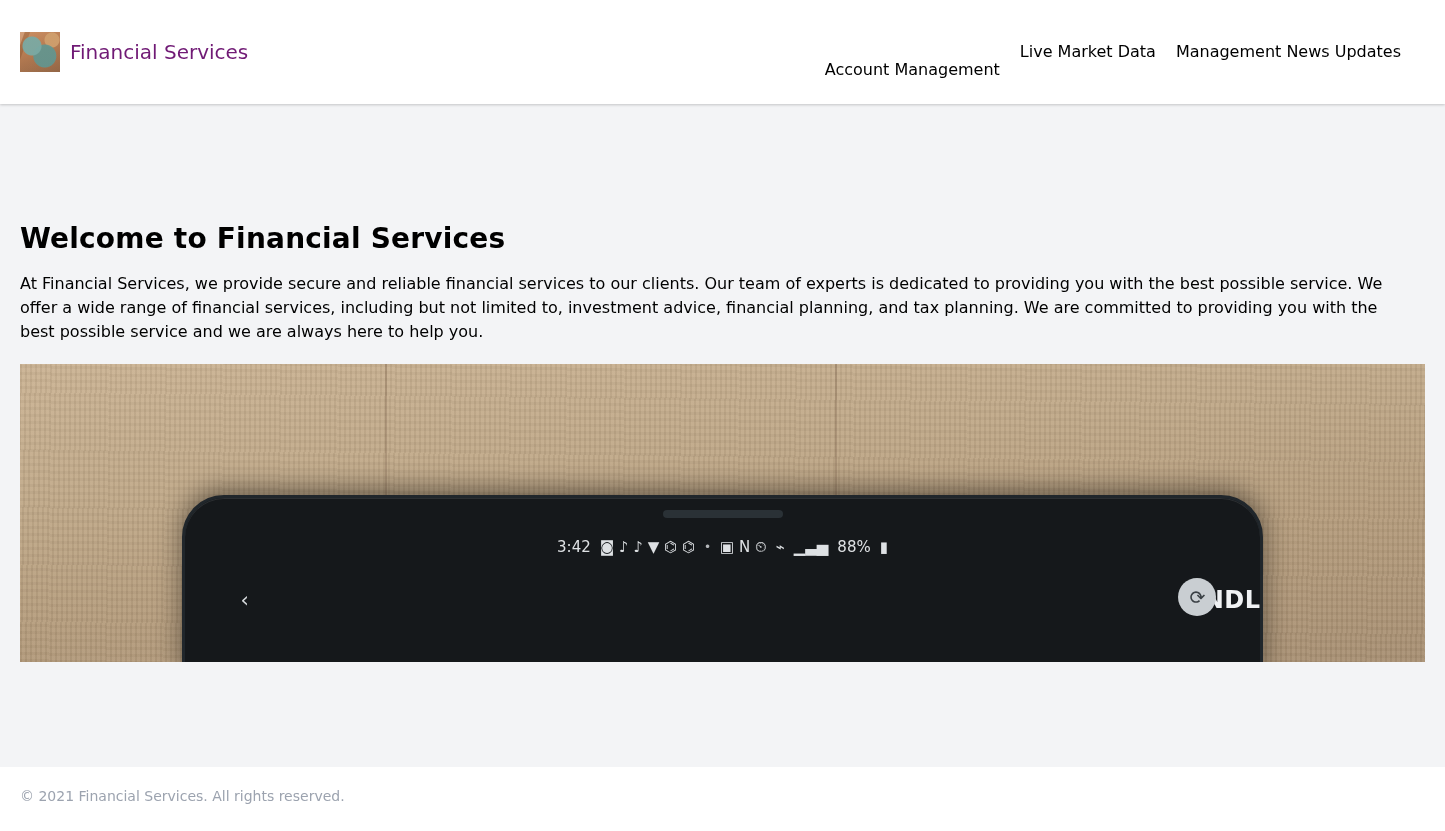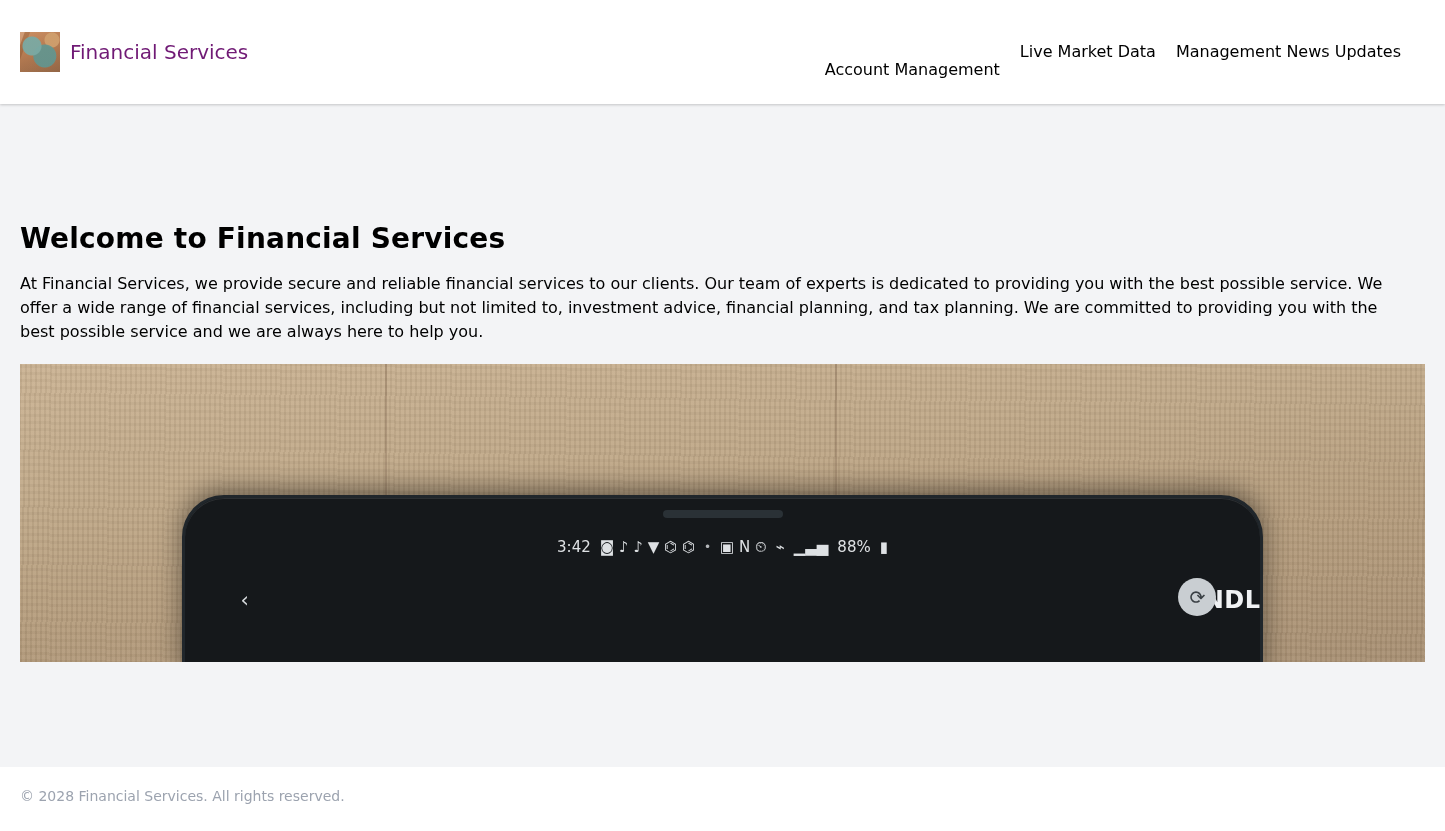--- a/index.html
+++ b/index.html
@@ -256,16 +256,16 @@
 
           <div class="back-chevron">‹</div>
           <div class="app-title">SNDL</div>
           <div class="circle-btn">⟳</div>
         </div>
       </div>
     </div>
   </main>
 
   <footer class="footer">
-    <p>© 2028 Financial Services. All rights reserved.</p>
+    <p>© 2021 Financial Services. All rights reserved.</p>
   </footer>
 
 </div>
 
 </body></html>

